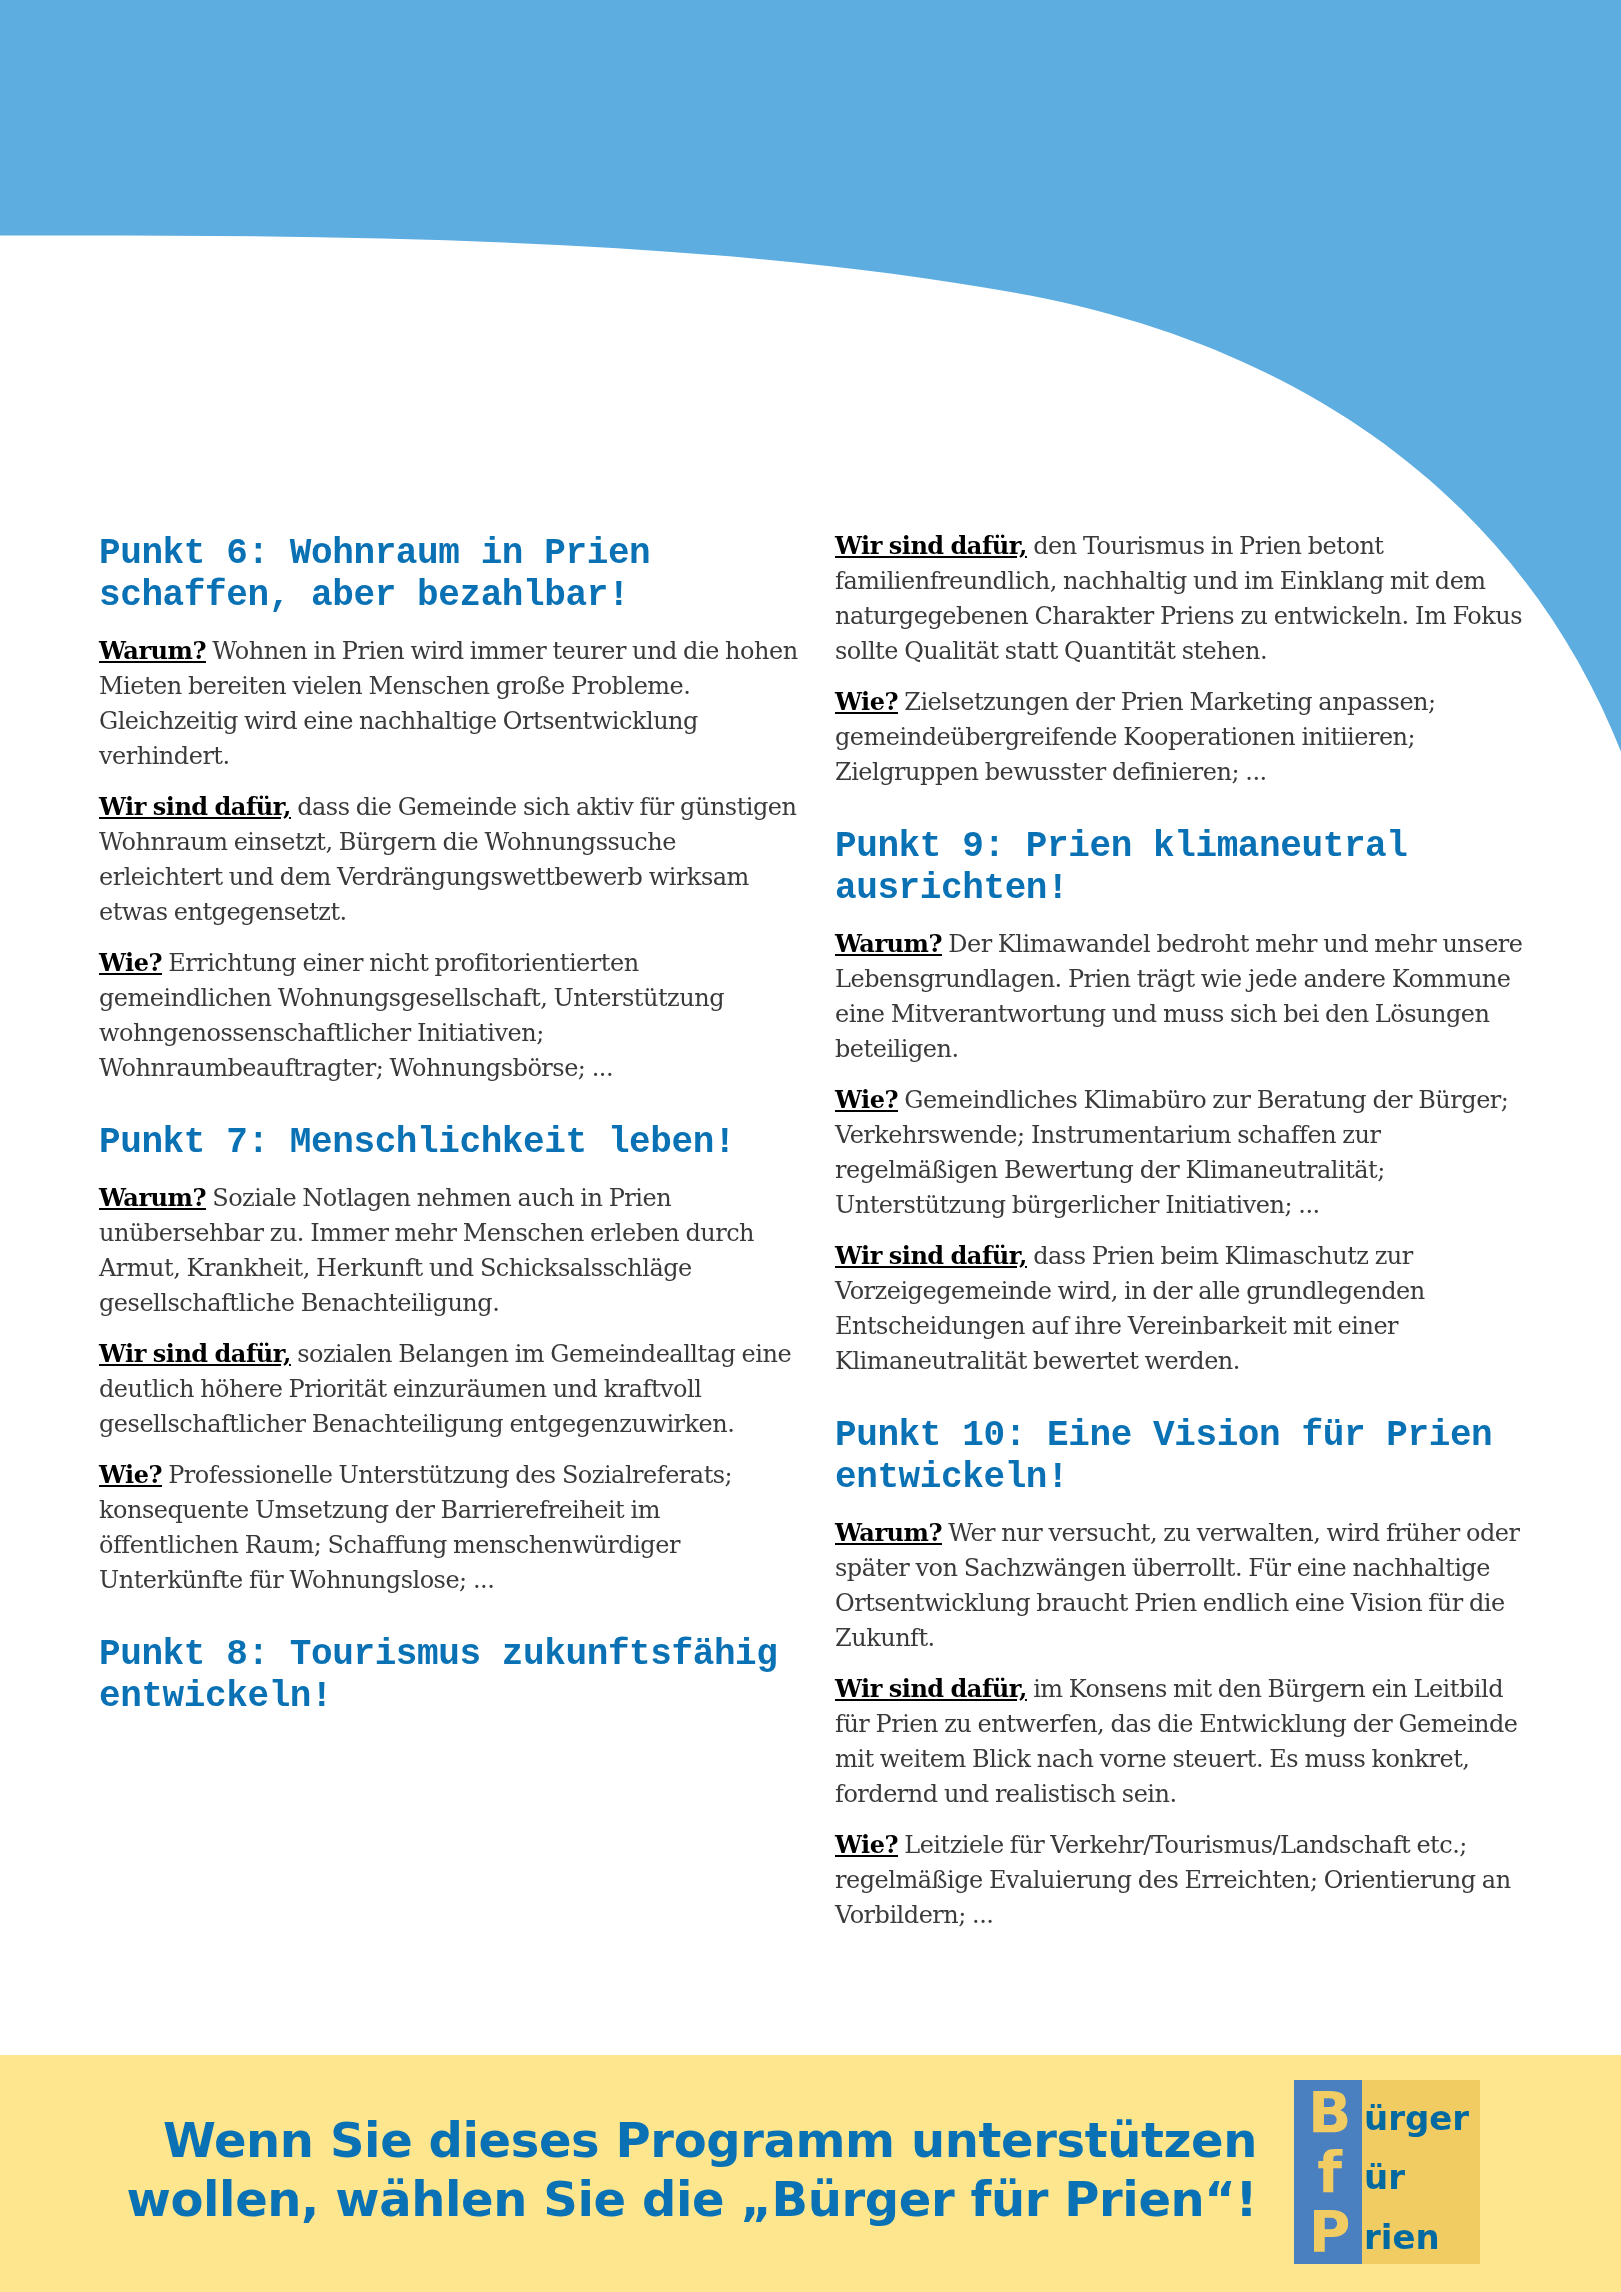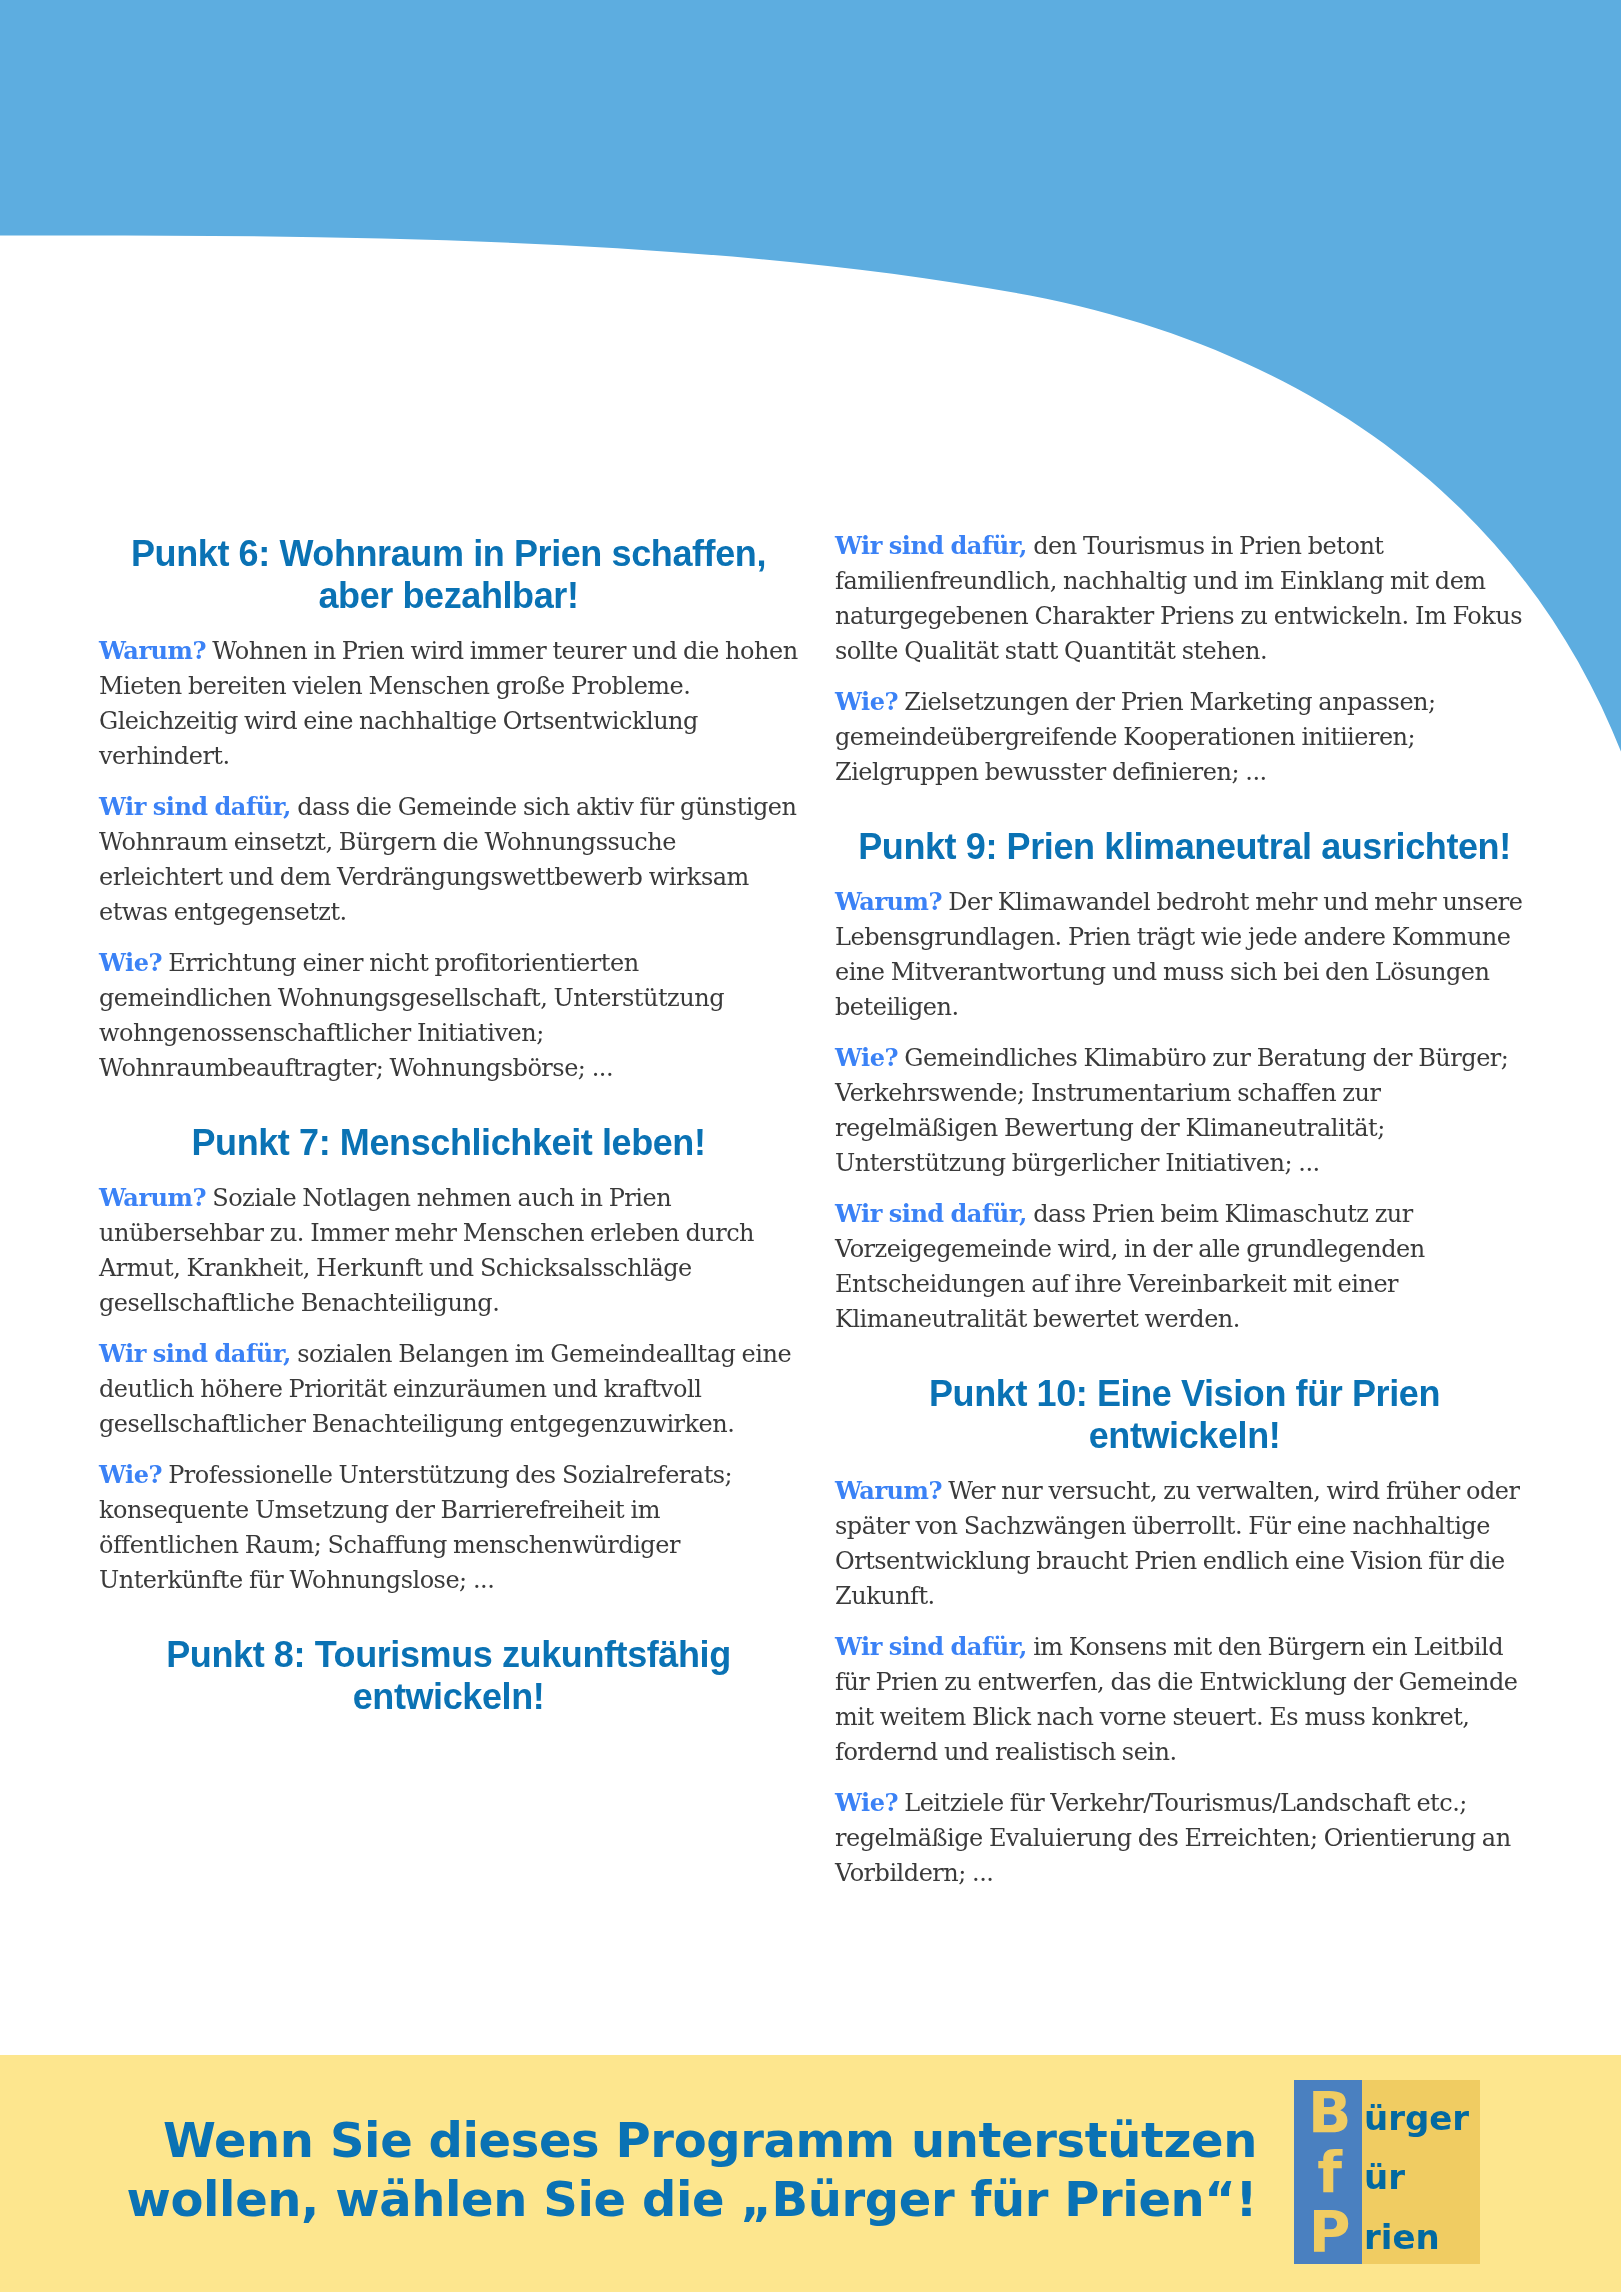--- a/index.html
+++ b/index.html
@@ -18,41 +18,41 @@
   }
   .col {
     position: absolute;
     top: 533px;
     width: 699px;
   }
   .col-left { left: 99px; }
   .col-right { left: 835px; top: 528px; width: 699px; }
 
   .heading {
-    font-family: Liberation Sans, sans-serif;
+    font-family: Liberation Mono, monospace;
     font-weight: bold;
     color: #0a72b4;
     font-size: 36px;
     line-height: 42px;
     letter-spacing: -0.4px;
     margin: 0 0 16px 0;
-    text-align: center;
   }
   .para {
     font-family: "DejaVu Serif", serif;
     font-size: 24px;
     line-height: 35px;
     color: #3a3a3a;
     margin: 0 0 15px 0;
     letter-spacing: -0.5px;
     word-spacing: -0.9px;
   }
   .lead {
     font-weight: bold;
-    color: #3b82f6;
+    color: #000000;
+    text-decoration: underline;
   }
   .section { margin-bottom: 36px; }
   .section.cont { margin-bottom: 36px; }
 
   .banner {
     position: absolute;
     left: 0; top: 2055px;
     width: 1622px; height: 298px;
     background: #fde68e;
   }

